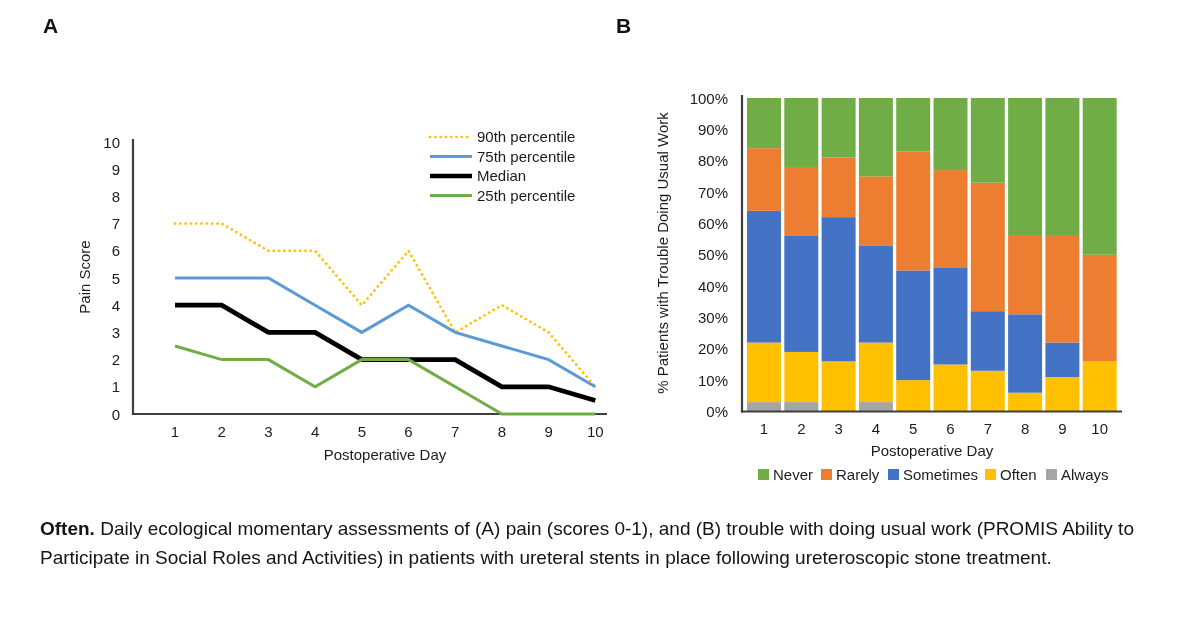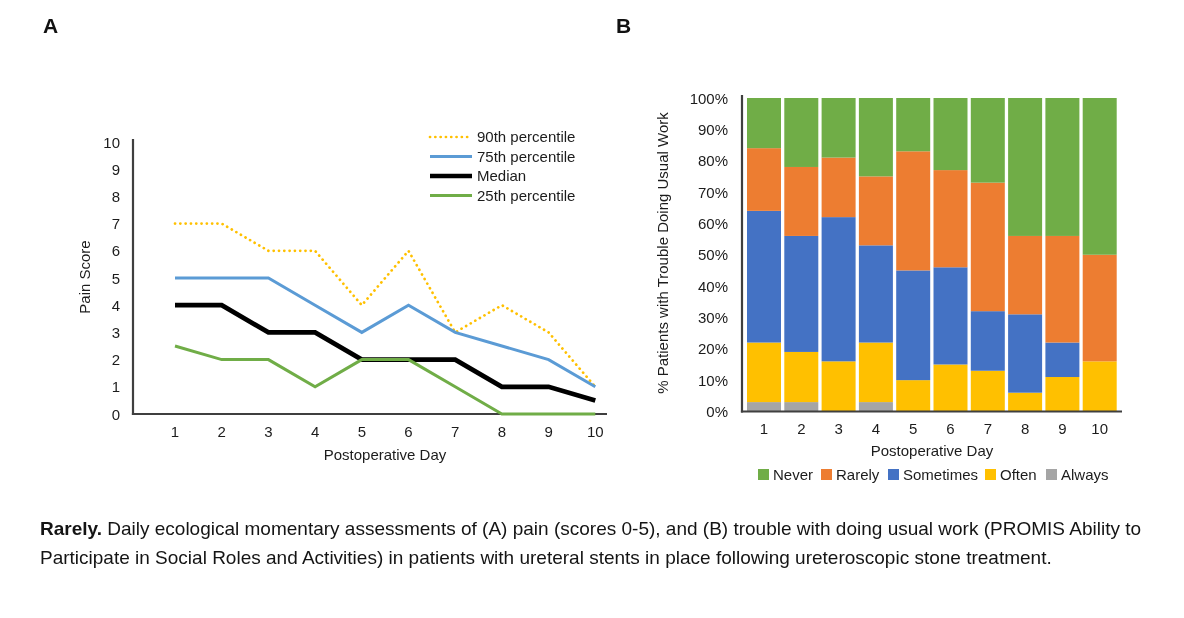--- a/index.html
+++ b/index.html
@@ -136,15 +136,15 @@
       <text x="836" y="479.5" font-size="15">Rarely</text>
       <rect x="888" y="469" width="11" height="11" fill="#4472C4"></rect>
       <text x="903" y="479.5" font-size="15">Sometimes</text>
       <rect x="985" y="469" width="11" height="11" fill="#FFC000"></rect>
       <text x="1000" y="479.5" font-size="15">Often</text>
       <rect x="1046" y="469" width="11" height="11" fill="#A5A5A5"></rect>
       <text x="1061" y="479.5" font-size="15">Always</text>
     </svg>
 
   <div class="caption">
-    <b>Rarely.</b><span> Daily ecological momentary assessments of (A) pain (scores 0-5), and (B) trouble with doing usual work (PROMIS Ability to Participate in Social Roles and Activities) in patients with ureteral stents in place following ureteroscopic stone treatment.</span>
+    <b>Often.</b><span> Daily ecological momentary assessments of (A) pain (scores 0-1), and (B) trouble with doing usual work (PROMIS Ability to Participate in Social Roles and Activities) in patients with ureteral stents in place following ureteroscopic stone treatment.</span>
   </div>
 </div>
 
 </body></html>

